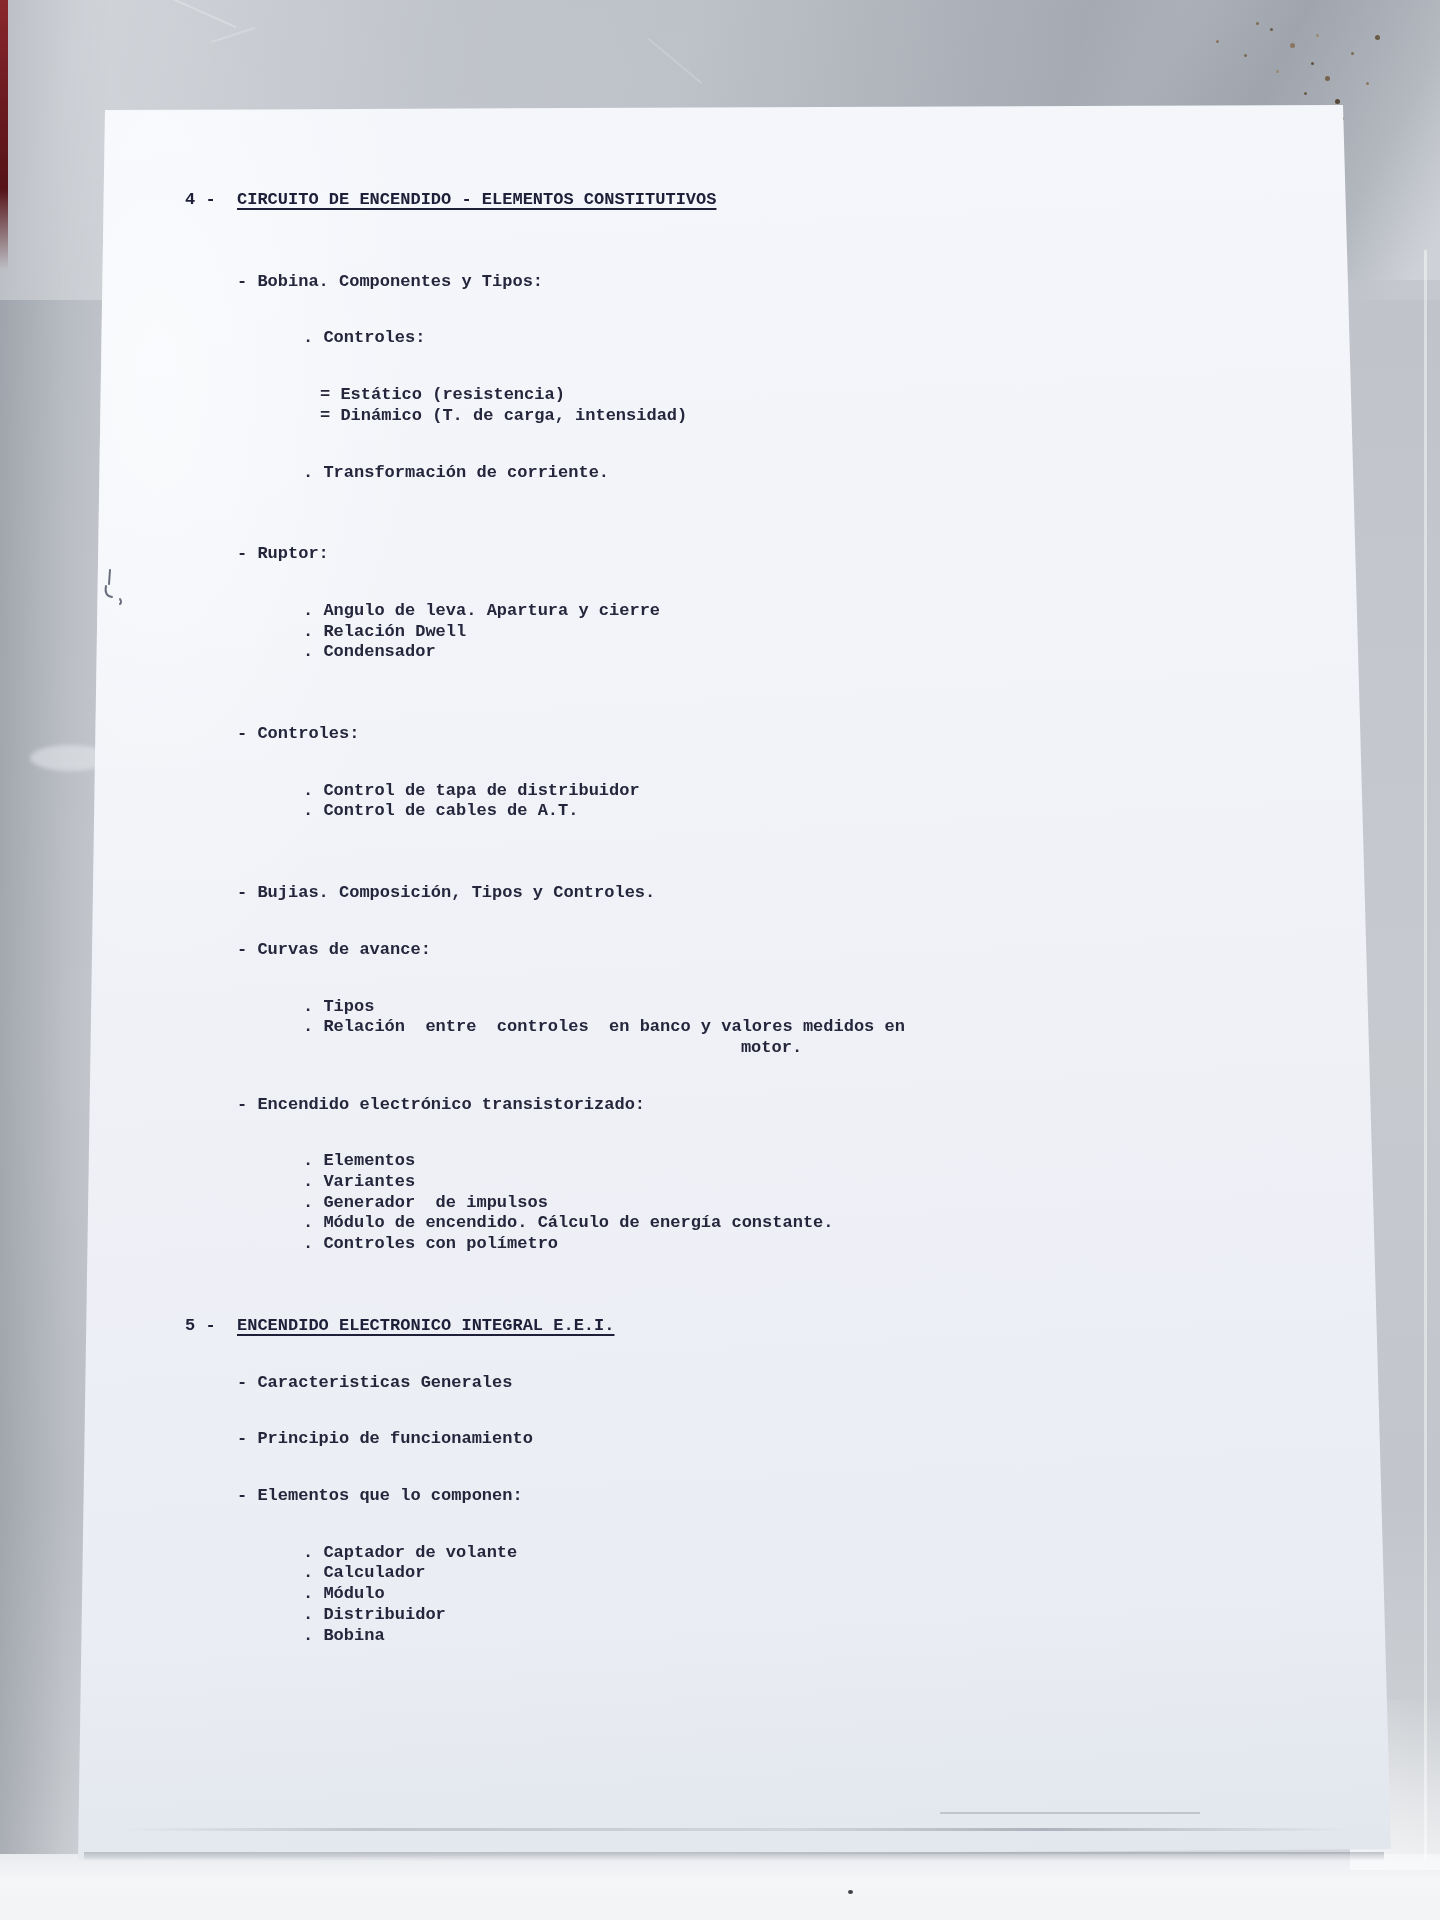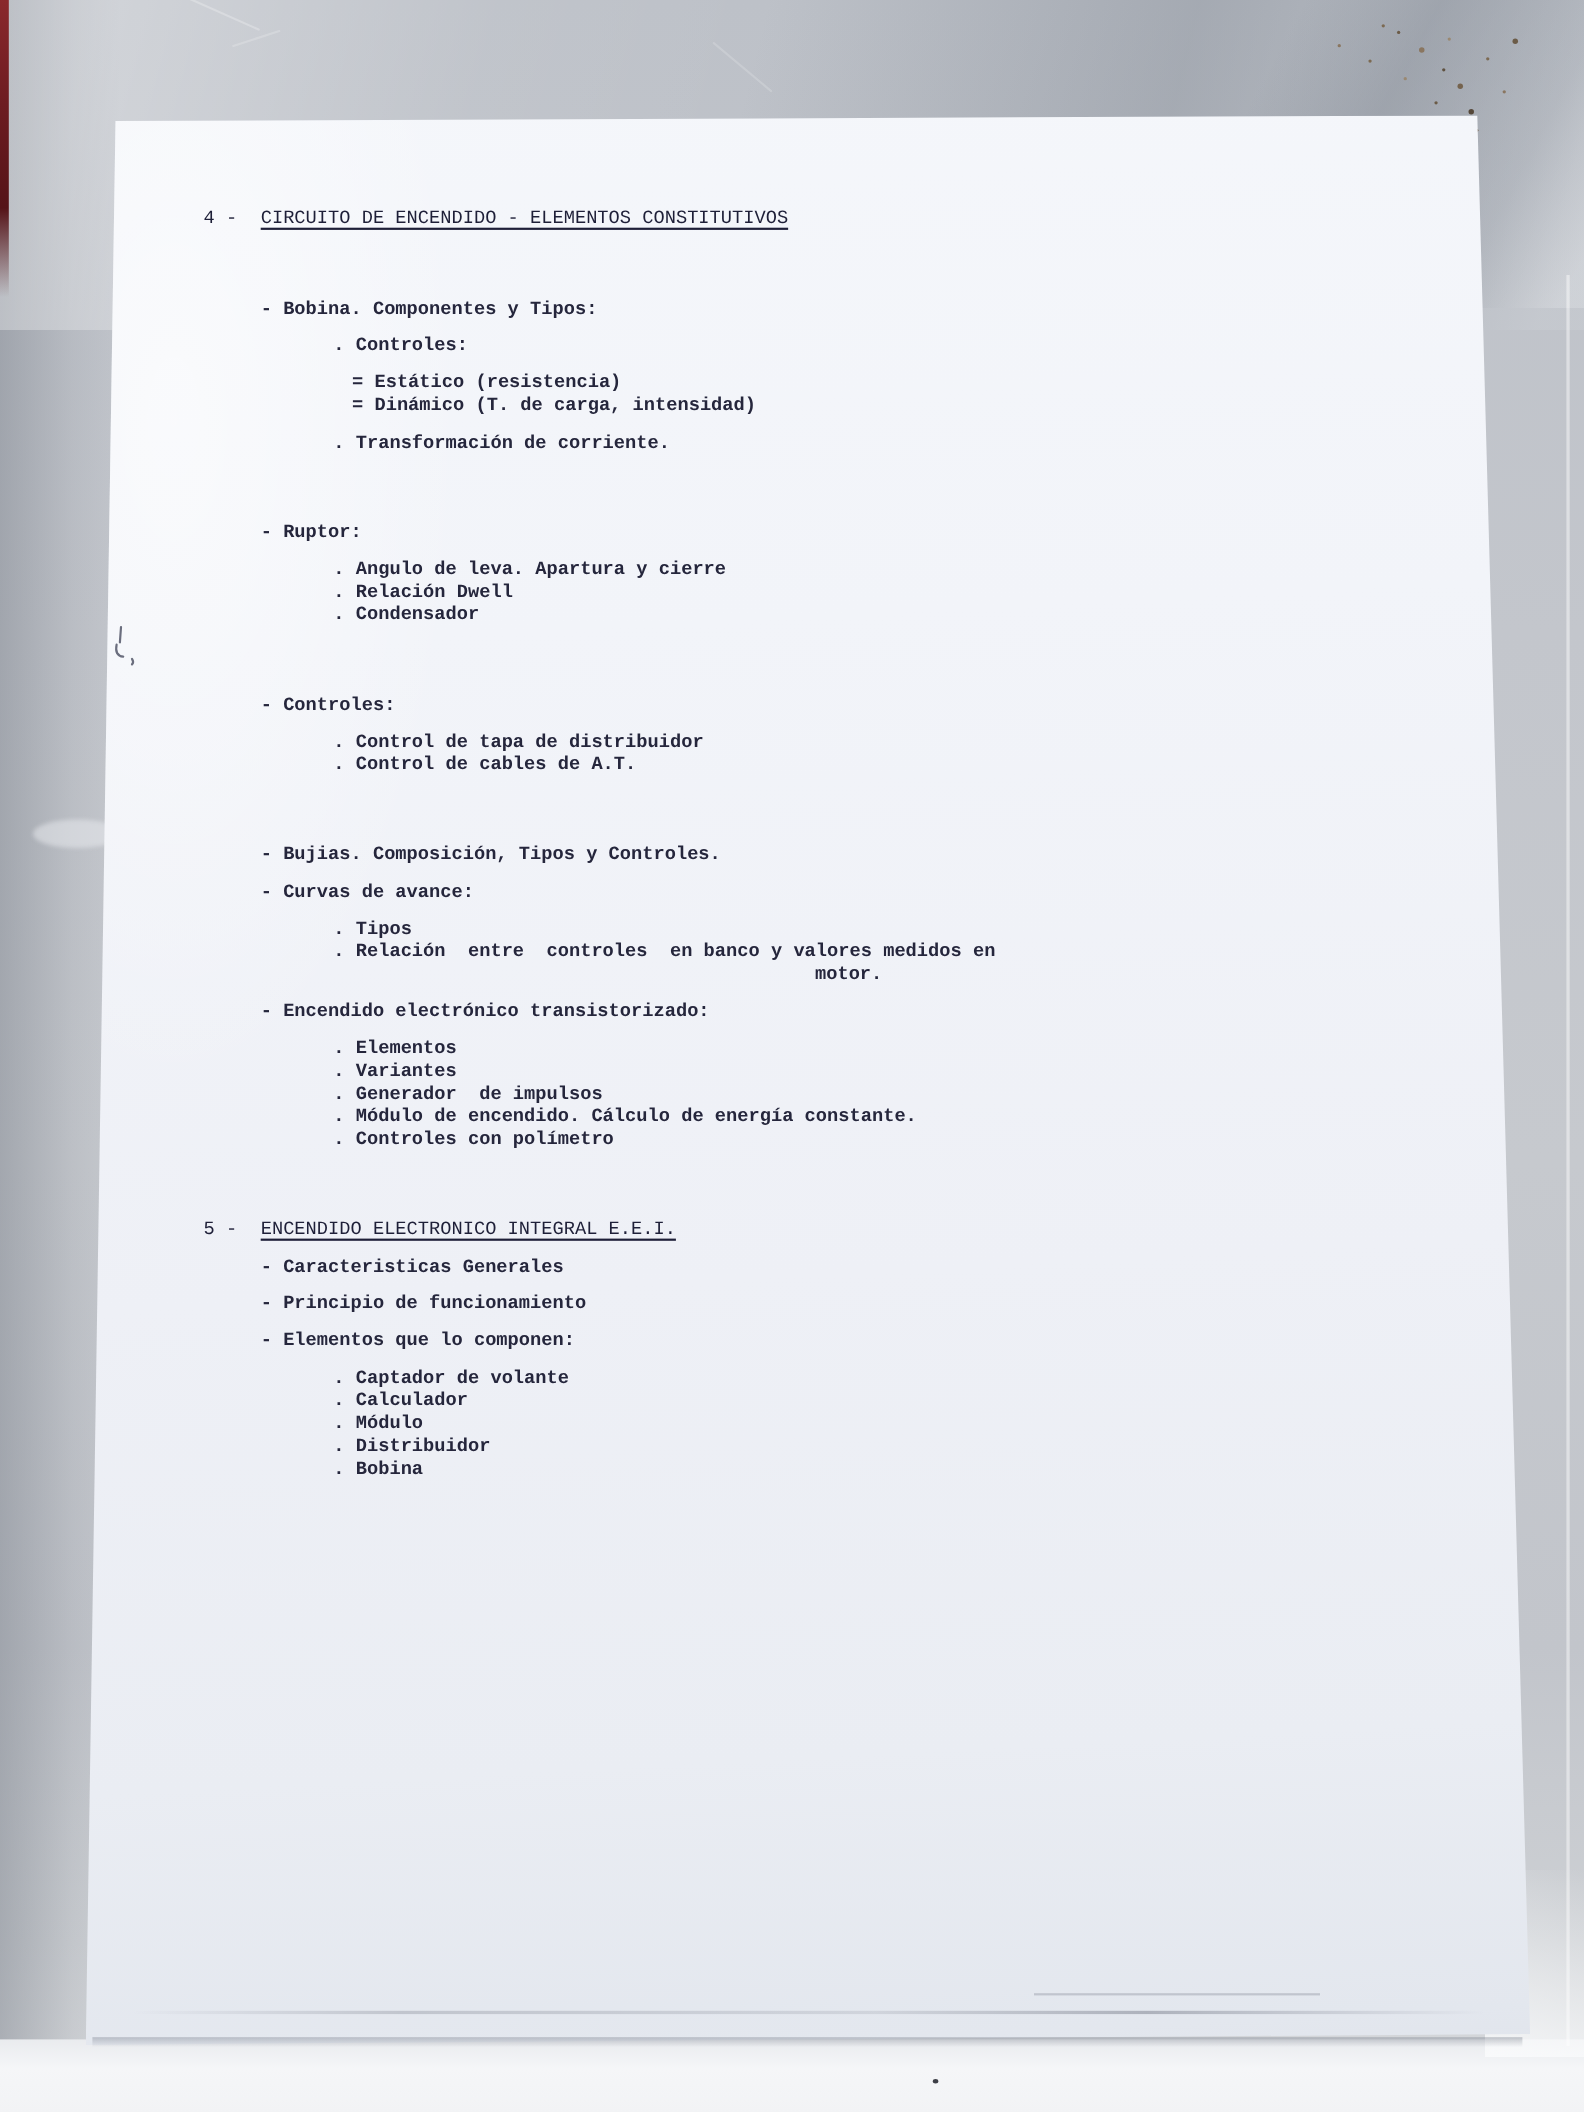--- a/index.html
+++ b/index.html
@@ -48,23 +48,23 @@
   .hand-mark{position:absolute;left:100px;top:566px;opacity:.75;}
   
   .doc{position:absolute;left:185px;top:190px;width:1040px;
     font-size:17px;line-height:20.7px;font-weight:600;color:#25263c;
     letter-spacing:0;white-space:pre;}
   .line{position:relative;}
   .lv1{padding-left:52px;}
   .lv2{padding-left:118px;}
   .lv3{padding-left:135px;}
   .cont{padding-left:133px;text-align:center;}
-  .g1{margin-top:13px;}
+  .g1{margin-top:36px;}
   .g2{margin-top:61px;}
-  .heading{font-weight:400;color:#1e1f38;}
+  .heading{font-weight:700;color:#1e1f38;}
   .heading .num{display:inline-block;width:52px;}
   .heading .htitle{text-decoration:underline;text-decoration-thickness:2px;text-underline-offset:4px;}
 </style>
 </head>
 <body>
 
 <div class="scene">
 
   <div class="left-shade"></div>
   <div class="top-sheen"></div>

